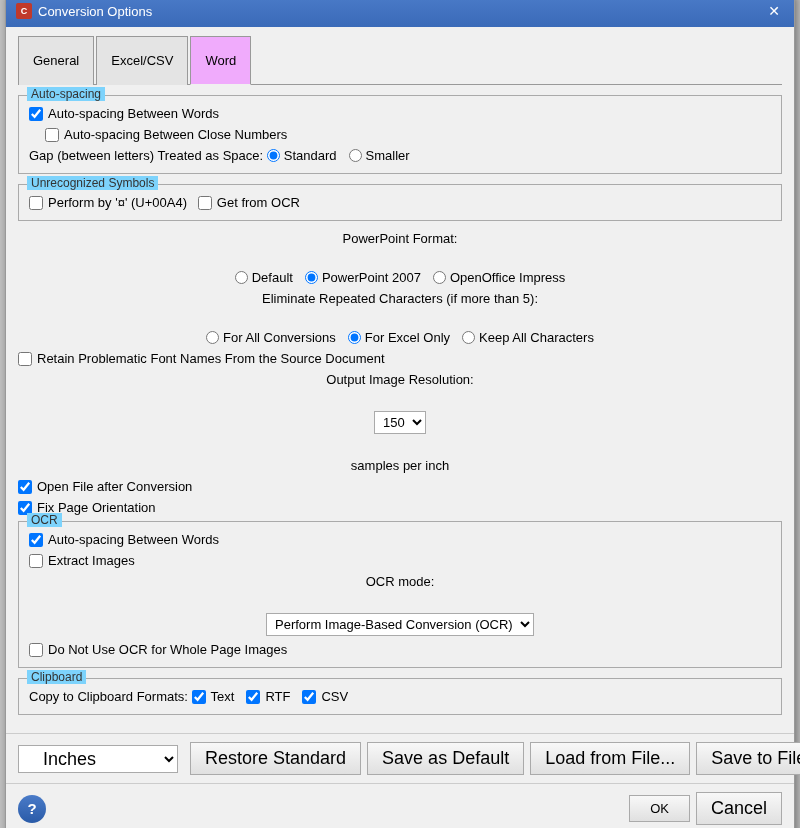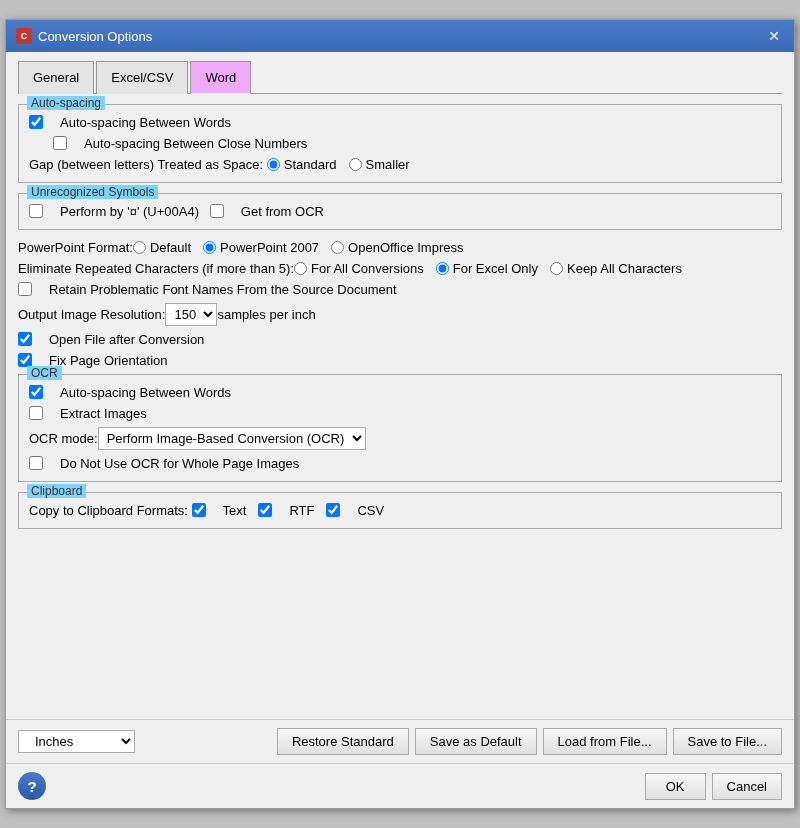--- a/index.html
+++ b/index.html
@@ -69,21 +69,21 @@
       padding: 8px 12px;
       flex: 1;
       overflow-y: auto;
     }
     .tabs {
       display: flex;
       border-bottom: 1px solid #999;
       margin-bottom: 10px;
     }
     .tab {
-      padding: 8px 14px;
+      padding: 16px 14px;
       border: 1px solid #999;
       border-bottom: none;
       background: #e4e4e4;
       cursor: pointer;
       margin-right: 2px;
       font-size: 13px;
       position: relative;
       top: 1px;
     }
     .tab.active {
@@ -109,25 +109,25 @@
     .section-content {
       margin-top: 4px;
     }
     .row {
       display: flex;
       align-items: center;
       margin-bottom: 6px;
       flex-wrap: wrap;
     }
     .row:last-child { margin-bottom: 0; }
-    .indent { margin-left: 24px; }
+    .indent { margin-left: 16px; }
     .checkbox-label {
       display: flex;
-      align-items: flex-start;
-      gap: 17px;
+      align-items: center;
+      gap: 5px;
       cursor: pointer;
     }
     .checkbox-label input[type="checkbox"] {
       width: 14px;
       height: 14px;
       cursor: pointer;
     }
     .radio-group {
       display: flex;
       align-items: center;
@@ -139,23 +139,24 @@
       align-items: center;
       gap: 4px;
       cursor: pointer;
     }
     .radio-label input[type="radio"] {
       cursor: pointer;
     }
     .field-row {
       display: flex;
       align-items: center;
-      gap: 0;
+      gap: 24px;
       margin-bottom: 6px;
       flex-wrap: wrap;
+      flex-direction: column;
     }
     .field-label {
       white-space: nowrap;
     }
     select {
       padding: 2px 4px;
       border: 1px solid #aaa;
       background: white;
       font-size: 13px;
       cursor: pointer;
@@ -166,21 +167,21 @@
       align-items: center;
       border-top: 1px solid #ccc;
       gap: 6px;
       background: #f0f0f0;
     }
     .bottom-bar .spacer { flex: 1; }
     .btn {
       padding: 5px 14px;
       border: 1px solid #aaa;
       background: linear-gradient(to bottom, #f8f8f8, #e0e0e0);
-      font-size: 13px;
+      font-size: 18px;
       cursor: pointer;
       white-space: nowrap;
     }
     .btn-ok {
       padding: 5px 20px;
       border: 1px solid #aaa;
       background: linear-gradient(to bottom, #f8f8f8, #e0e0e0);
       font-size: 13px;
       cursor: pointer;
     }
@@ -201,24 +202,24 @@
       color: white;
       border: none;
       font-size: 15px;
       font-weight: bold;
       cursor: pointer;
       display: flex;
       align-items: center;
       justify-content: center;
     }
     .units-select {
-      padding: 2px 12px;
+      padding: 2px 20px;
       border: 1px solid #aaa;
       background: white;
-      font-size: 13px;
+      font-size: 18px;
     }
   </style>
 </head>
 <body>
 
 <div class="dialog">
 
   <div class="title-bar">
     <div class="title-bar-left">
       <div class="title-icon">C</div>

